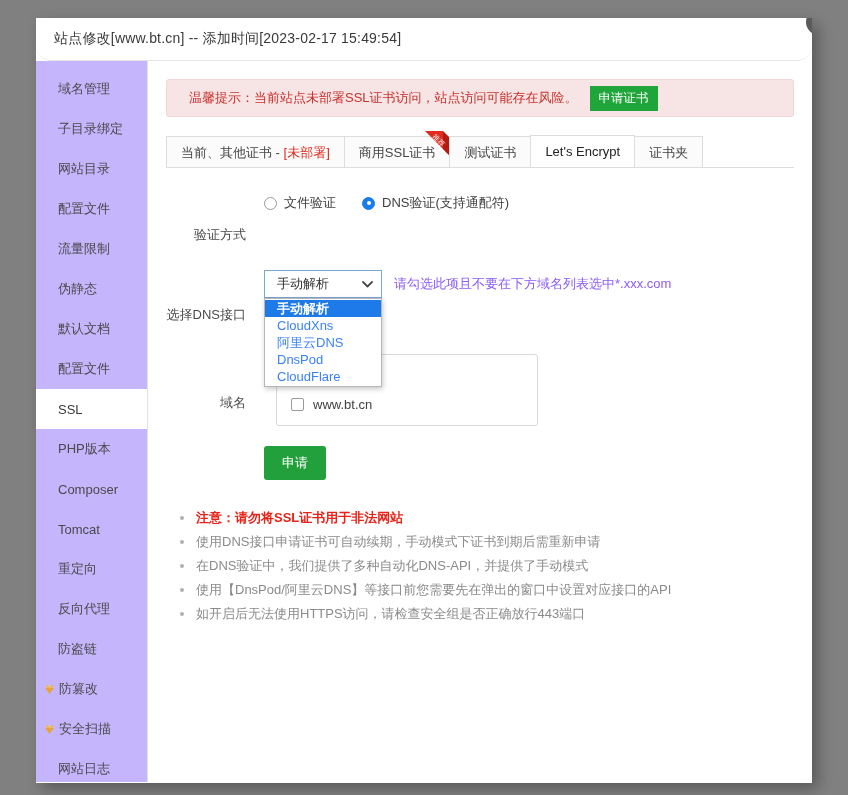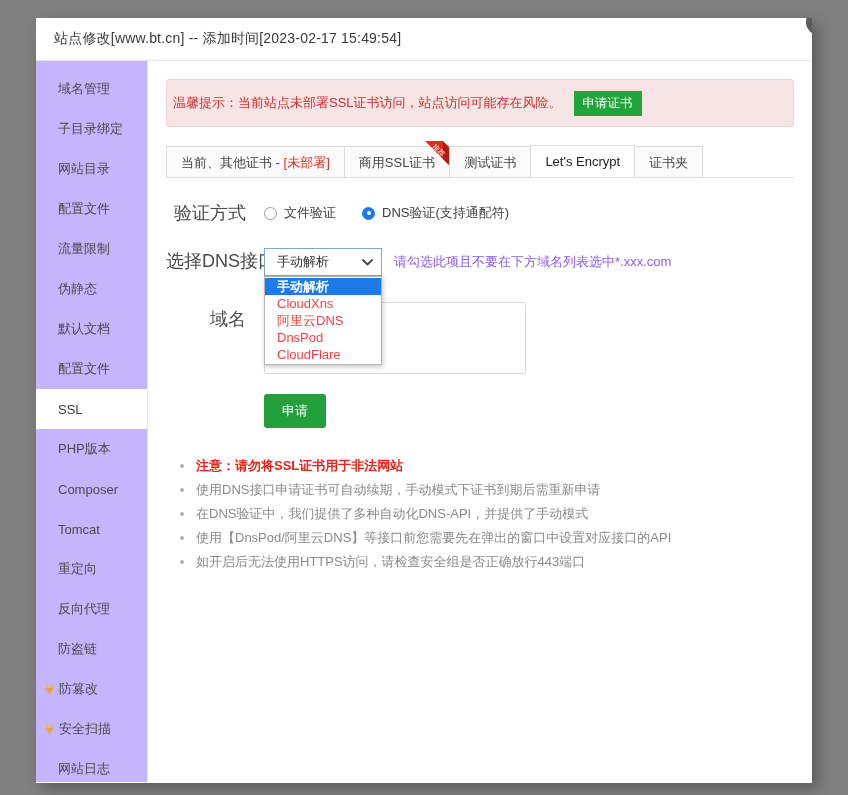--- a/index.html
+++ b/index.html
@@ -29,20 +29,21 @@
     overflow: hidden;
   }
   .modal-header {
     height: 43px;
     border-bottom: 1px solid #e6e6e6;
     background: #fff;
     display: flex;
     align-items: center;
     padding: 0 18px;
     box-sizing: border-box;
+    border-radius: 15px;
   }
   .modal-title {
     font-size: 14px;
     color: #3a3a3a;
     letter-spacing: 0.2px;
     white-space: nowrap;
   }
   .close-btn {
     position: absolute;
     right: -22px;
@@ -105,26 +106,26 @@
     background: #fff;
     padding: 18px 18px 0 18px;
     box-sizing: border-box;
     position: relative;
   }
 
   .alert {
     background: #f7e4e4;
     border: 1px solid #f1d6d6;
     border-radius: 3px;
-    padding: 10px 6px;
+    padding: 10px 22px;
     display: flex;
     align-items: center;
     color: #c9302c;
     font-size: 13px;
-    height: 48px;
+    height: 38px;
     box-sizing: border-box;
   }
   .alert-text { white-space: nowrap; }
   .alert-btn {
     margin-left: 12px;
     background: #20a53a;
     color: #fff;
     border: none;
     border-radius: 0;
     font-size: 12.5px;
@@ -181,25 +182,26 @@
   
   .form-row {
     display: flex;
     align-items: flex-start;
     margin-top: 22px;
   }
   .form-label {
     width: 80px;
     text-align: right;
     padding-right: 18px;
-    font-size: 18px;
+    font-size: 13px;
     color: #4a4a4a;
     line-height: 26px;
     flex: 0 0 80px;
     white-space: nowrap;
+    margin-top: 32px;
   }
   .radio-group {
     display: flex;
     align-items: center;
     line-height: 26px;
   }
   .radio-opt {
     display: flex;
     align-items: center;
     margin-right: 26px;
@@ -259,21 +261,21 @@
     box-shadow: 1px 2px 5px rgba(0,0,0,0.22);
     z-index: 30;
     padding: 1px 0;
     box-sizing: border-box;
   }
   .select-opt {
     height: 17px;
     line-height: 17px;
     padding: 0 8px 0 12px;
     font-size: 13px;
-    color: #ef4444;
+    color: #3b82f6;
     cursor: pointer;
     white-space: nowrap;
   }
   .select-opt.sel {
     background: #1e7ae8;
     color: #ffffff;
     font-weight: bold;
   }
 
   .hint-inline {
@@ -494,21 +496,21 @@
               <div class="select-opt sel">手动解析</div>
               <div class="select-opt">CloudXns</div>
               <div class="select-opt">阿里云DNS</div>
               <div class="select-opt">DnsPod</div>
               <div class="select-opt">CloudFlare</div>
             </div>
         </div>
         <div class="hint-inline">请勾选此项且不要在下方域名列表选中*.xxx.com</div>
       </div>
 
-      <div class="form-row" style="margin-top:26px;">
+      <div class="form-row" style="margin-top:26px;gap:12px;">
         <div class="form-label" style="line-height:34px;">域名</div>
         <div class="domain-box" id="domain-list">
             <div class="chk-row">
               <span class="chk-mark"></span>
               <span>全选</span>
             </div>
             <div class="chk-row">
               <span class="chk-mark"></span>
               <span>www.bt.cn</span>
             </div>

